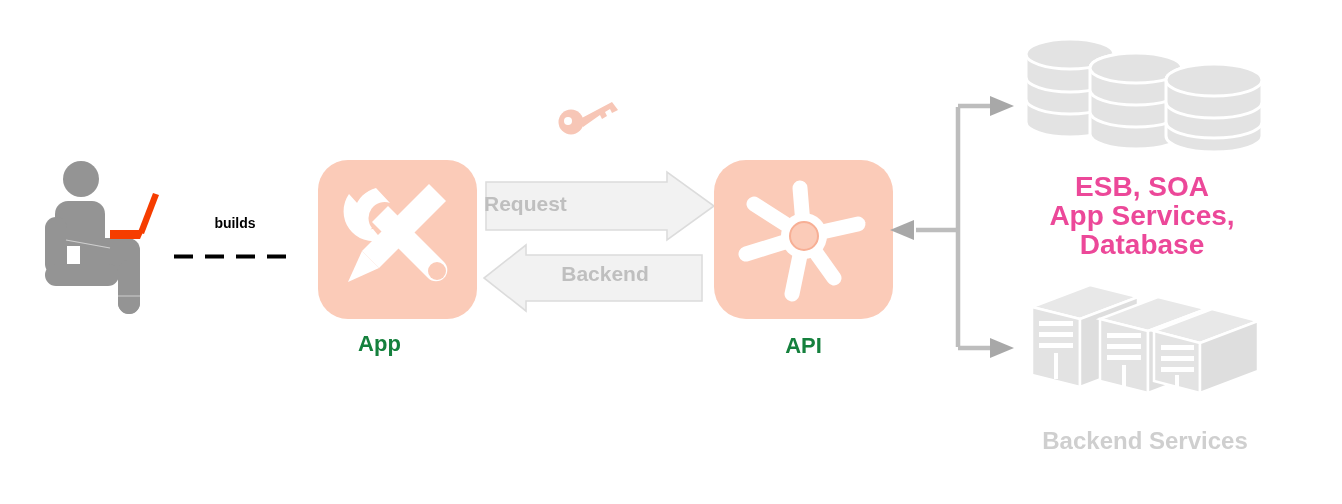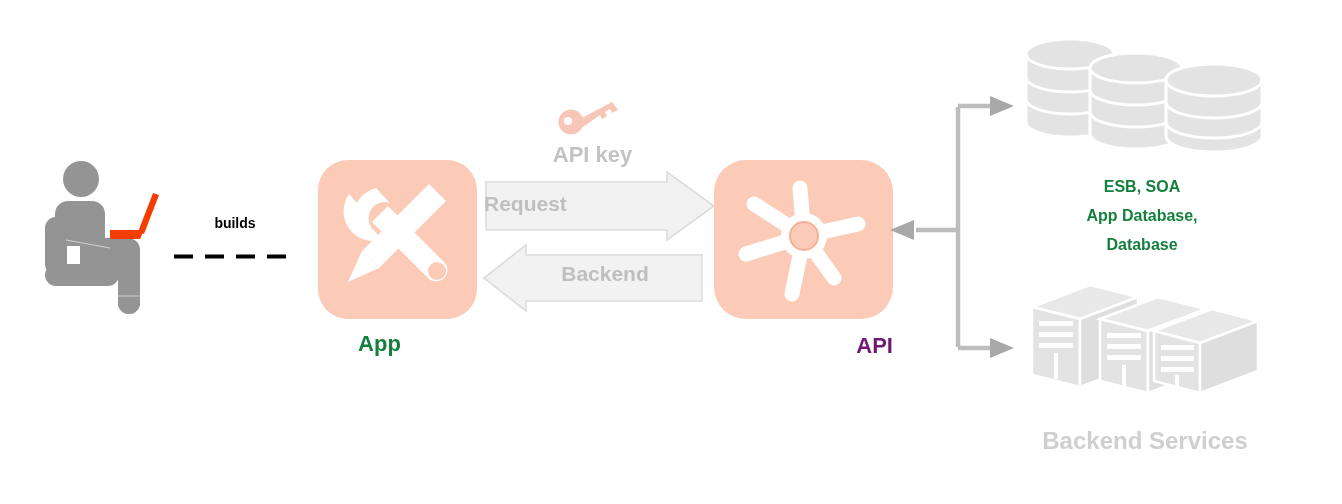--- a/index.html
+++ b/index.html
@@ -73,33 +73,33 @@
 
   
   #api-tile {
     left: 714px; top: 160px; width: 179px; height: 159px;
     background: #FBCBB8;
     border-radius: 32px;
   }
   #api-icon { left: 730px; top: 172px; width: 148px; height: 136px; }
   #api-label {
     left: 714px; top: 333px; width: 179px;
-    text-align: right;
-    font-size: 22px; font-weight: bold; color: #701a75;
+    text-align: center;
+    font-size: 22px; font-weight: bold; color: #15803d;
   }
 
   
   #backend-connector { left: 886px; top: 92px; width: 130px; height: 270px; }
 
   
   #database-stack { left: 1018px; top: 36px; width: 248px; height: 118px; }
   #backend-text {
     left: 1020px; top: 172px; width: 244px;
     text-align: center;
-    font-size: 16px; font-weight: bold; color: #15803d;
+    font-size: 28px; font-weight: bold; color: #ec4899;
     line-height: 29px;
   }
   #server-rack { left: 1028px; top: 283px; width: 234px; height: 112px; }
   #backend-services-label {
     left: 1000px; top: 427px; width: 290px;
     text-align: center;
     font-size: 24px; font-weight: bold; color: #CFCFCF;
   }
 </style>
 </head>
@@ -162,21 +162,20 @@
 
   <div class="abs" id="apikey-icon">
     <svg width="62" height="36" viewBox="0 0 62 36">
       <g fill="#F7C6B6">
         <circle cx="13" cy="22" r="12.5"></circle>
         <path d="M20 20 L54 2 L60 10 L54 13 L52 9 L47 12 L49 16 L44 19 L42 15 L25 27 Z"></path>
       </g>
       <circle cx="10" cy="21" r="4" fill="#ffffff"></circle>
     </svg>
   </div>
-  <div class="abs" id="apikey-label">API key</div>
 
   <div class="abs" id="request-arrow">
     <svg width="232" height="72" viewBox="0 0 232 72">
       <path d="M2 12 H183 V2 L230 36 L183 70 V60 H2 Z" fill="#F2F2F2" stroke="#DCDCDC" stroke-width="1.6" stroke-linejoin="miter"></path>
     </svg>
   </div>
   <div class="abs" id="request-label">Request</div>
 
   <div class="abs" id="response-arrow">
     <svg width="222" height="70" viewBox="0 0 222 70">
@@ -238,21 +237,21 @@
         <path d="M148 44 a48 16 0 0 1 96 0 v56 a48 16 0 0 1 -96 0 Z"></path>
         <path d="M148 66 a48 16 0 0 0 96 0"></path>
         <path d="M148 86 a48 16 0 0 0 96 0"></path>
         <ellipse cx="196" cy="44" rx="48" ry="16"></ellipse>
       </g>
     </svg>
   </div>
 
   <div class="abs" id="backend-text">
     <div>ESB, SOA</div>
-    <div>App Database,</div>
+    <div>App Services,</div>
     <div>Database</div>
   </div>
 
   <div class="abs" id="server-rack">
     <svg width="234" height="112" viewBox="0 0 234 112">
       <g stroke="#ffffff" stroke-width="2.5">
 
         <path d="M4 24 L62 2 L110 14 L52 36 Z" fill="#E8E8E8"></path>
         <path d="M4 24 L52 36 V104 L4 92 Z" fill="#E3E3E3"></path>
         <path d="M52 36 L110 14 V82 L52 104 Z" fill="#DEDEDE"></path>

